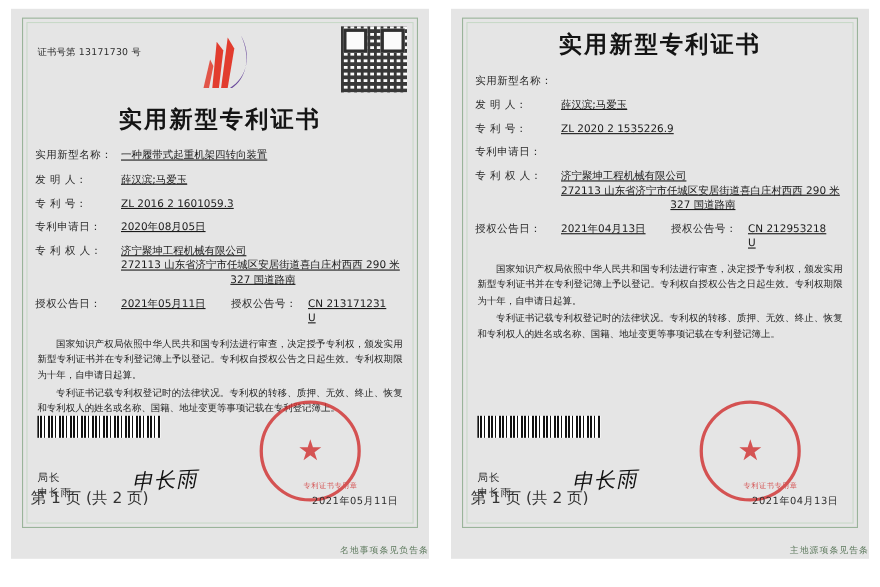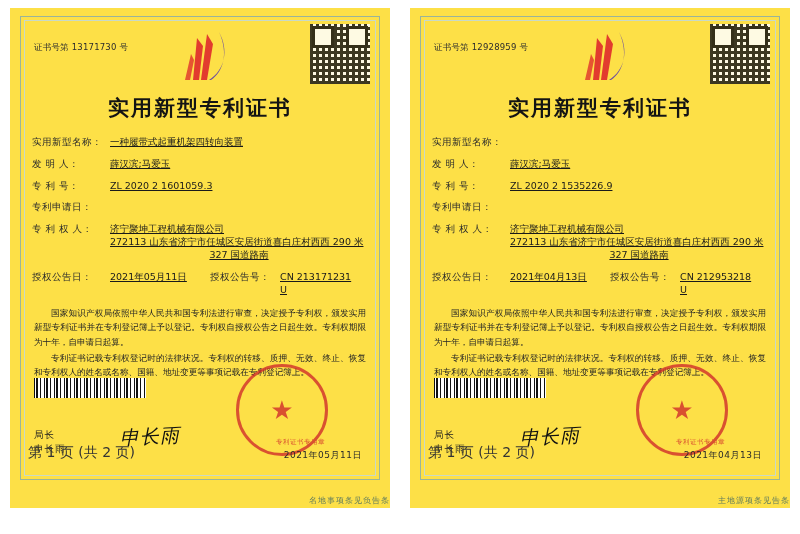--- a/index.html
+++ b/index.html
@@ -19,21 +19,21 @@
     inset: 0;
     display: flex;
     justify-content: space-between;
     padding: 8px 10px 0 10px;
     box-sizing: border-box;
   }
   .cert {
     position: relative;
     width: 380px;
     height: 500px;
-    background: #fde047;
+    background: #e5e5e5;
     box-sizing: border-box;
   }
   .cert-border {
     position: absolute;
     left: 10px;
     top: 8px;
     right: 10px;
     bottom: 28px;
     border: 1px solid #9ab49a;
     box-sizing: border-box;
@@ -274,24 +274,25 @@
         <div class="frow">
           <div class="flabel">实用新型名称：</div>
           <div class="fvalue">一种履带式起重机架四转向装置</div>
         </div>
         <div class="frow">
           <div class="flabel">发 明 人：</div>
           <div class="fvalue">薛汉滨;马爱玉</div>
         </div>
         <div class="frow">
           <div class="flabel">专 利 号：</div>
-          <div class="fvalue">ZL 2020 2 1601059.3</div>
+          <div class="fvalue">ZL 2016 2 1601059.3</div>
         </div>
         <div class="frow">
           <div class="flabel">专利申请日：</div>
+          <div class="fvalue">2020年08月05日</div>
         </div>
         <div class="frow">
           <div class="flabel">专 利 权 人：</div>
           <div class="fvalue">
             <span>济宁聚坤工程机械有限公司</span>
             <span class="l2">272113 山东省济宁市任城区安居街道喜白庄村西西 290 米</span>
             <span class="l2" style="text-align:center;">327 国道路南</span>
           </div>
         </div>
         <div class="frow two-col">
@@ -325,32 +326,20 @@
       <div class="issue-date">2021年05月11日</div>
       <div class="page-no">第 1 页 (共 2 页)</div>
     </div>
     <div class="footer-note">名地事项条见负告条</div>
   </div>
 
   <div class="cert">
     <div class="cert-border"></div>
     <div class="inner">
 
-      <div class="top-row">
-        <div class="cert-no">证书号第 12928959 号</div>
-
-        <svg class="logo" viewBox="0 0 74 62">
-          <path d="M30 56 L34 14 L40 22 L36 56 Z" fill="#e23c2e"></path>
-          <path d="M38 56 L44 10 L50 20 L44 56 Z" fill="#e23c2e"></path>
-          <path d="M46 56 C62 46 66 26 56 8 C66 30 60 48 48 56 Z" fill="#6e4f9e"></path>
-          <path d="M22 56 L28 30 L31 36 L27 56 Z" fill="#e23c2e" opacity=".85"></path>
-        </svg>
-
-        <div class="qr"></div>
-      </div>
 
       <div class="title">实用新型专利证书</div>
 
       <div class="fields">
         <div class="frow">
           <div class="flabel">实用新型名称：</div>
         </div>
         <div class="frow">
           <div class="flabel">发 明 人：</div>
           <div class="fvalue">薛汉滨;马爱玉</div>

